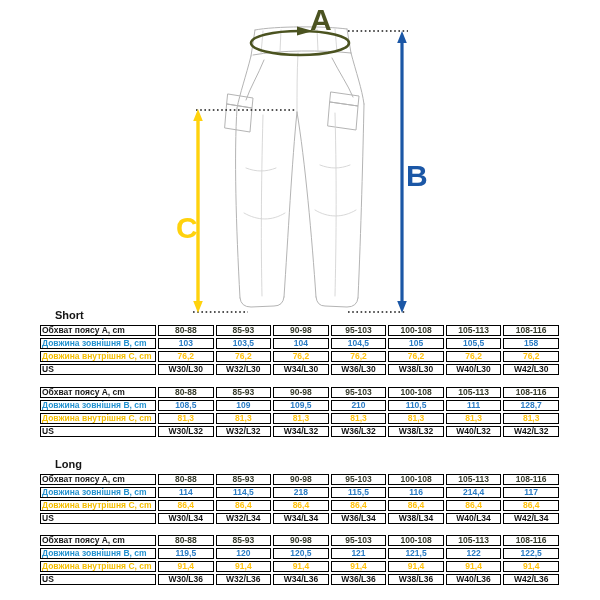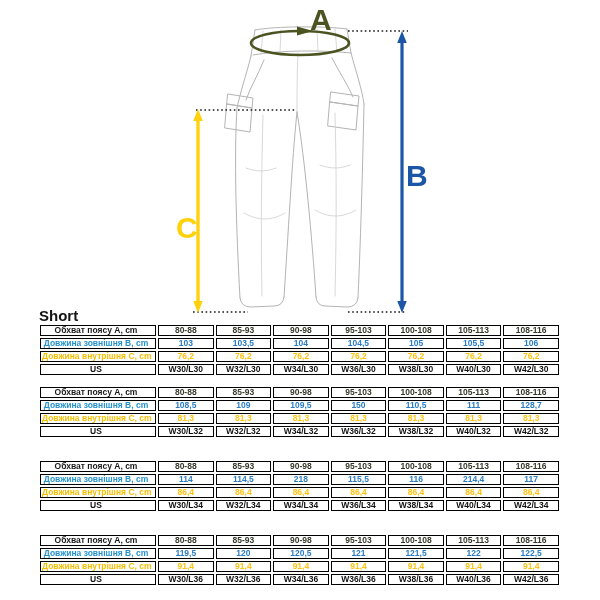--- a/index.html
+++ b/index.html
@@ -1,25 +1,25 @@
 <!DOCTYPE html>
 <html><head>
 <meta charset="utf-8">
 <style>
   html,body{margin:0;padding:0;background:#ffffff;}
   .stage{position:relative;width:600px;height:600px;background:#fff;overflow:hidden;
          font-family:"Liberation Sans",sans-serif;}
   .diagram{position:absolute;left:0;top:0;width:600px;height:330px;}
 
   .size-section{position:absolute;left:38px;width:523px;}
-  .sec-title{font-size:15px;font-weight:bold;color:#141414;margin:0 0 2px 1px;height:11px;line-height:11px;}
+  .sec-title{font-size:11px;font-weight:bold;color:#141414;margin:0 0 2px 17px;height:11px;line-height:11px;}
   table.size-table{border-collapse:separate;border-spacing:2px;width:523px;table-layout:fixed;}
   table.size-table td{border:1.5px solid #000;height:8px;line-height:9px;font-size:8.5px;
         font-weight:bold;text-align:center;padding:0 1px;white-space:nowrap;overflow:hidden;}
-  table.size-table td.lbl{text-align:center;padding-right:5px;}
+  table.size-table td.lbl{text-align:left;padding-right:5px;}
   col.c-lbl{width:116px;}
   tr.hdr td{color:#35392a;}
   tr.hdr td.lbl{color:#1a1a1a;}
   tr.blue td{color:#2a7cc5;}
   tr.blue td.lbl{color:#2492d0;}
   tr.yellow td{color:#ffc20e;}
   tr.yellow td.lbl{color:#f5be00;}
   tr.us td{color:#111;margin-top:7px;}
 
   .dot{stroke:#1a1a1a;stroke-width:1.3;stroke-dasharray:1.6 2.6;fill:none;}
@@ -115,21 +115,21 @@
             <td>108-116</td>
           </tr>
           <tr class="blue">
             <td class="lbl">Довжина зовнішня B, cm</td>
             <td>103</td>
             <td>103,5</td>
             <td>104</td>
             <td>104,5</td>
             <td>105</td>
             <td>105,5</td>
-            <td>106</td>
+            <td>158</td>
           </tr>
           <tr class="yellow">
             <td class="lbl">Довжина внутрішня C, cm</td>
             <td>76,2</td>
             <td>76,2</td>
             <td>76,2</td>
             <td>76,2</td>
             <td>76,2</td>
             <td>76,2</td>
             <td>76,2</td>
@@ -163,21 +163,21 @@
             <td>95-103</td>
             <td>100-108</td>
             <td>105-113</td>
             <td>108-116</td>
           </tr>
           <tr class="blue">
             <td class="lbl">Довжина зовнішня B, cm</td>
             <td>108,5</td>
             <td>109</td>
             <td>109,5</td>
-            <td>150</td>
+            <td>210</td>
             <td>110,5</td>
             <td>111</td>
             <td>128,7</td>
           </tr>
           <tr class="yellow">
             <td class="lbl">Довжина внутрішня C, cm</td>
             <td>81,3</td>
             <td>81,3</td>
             <td>81,3</td>
             <td>81,3</td>
@@ -193,20 +193,21 @@
             <td>W36/L32</td>
             <td>W38/L32</td>
             <td>W40/L32</td>
             <td>W42/L32</td>
           </tr>
         </tbody>
     </table>
   </section>
 
   <section class="size-section" style="top:459px">
+    <div class="sec-title">Long</div>
     <table class="size-table">
       <colgroup>
           <col class="c-lbl">
           <col span="7">
         </colgroup>
       <tbody>
           <tr class="hdr">
             <td class="lbl">Обхват поясу A, cm</td>
             <td>80-88</td>
             <td>85-93</td>

